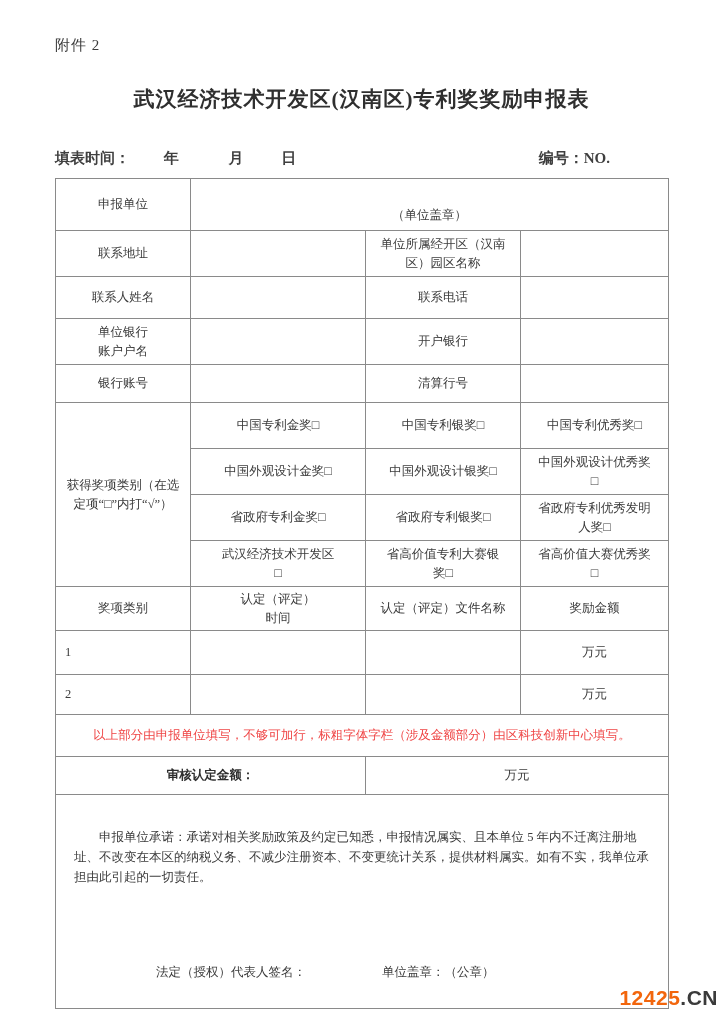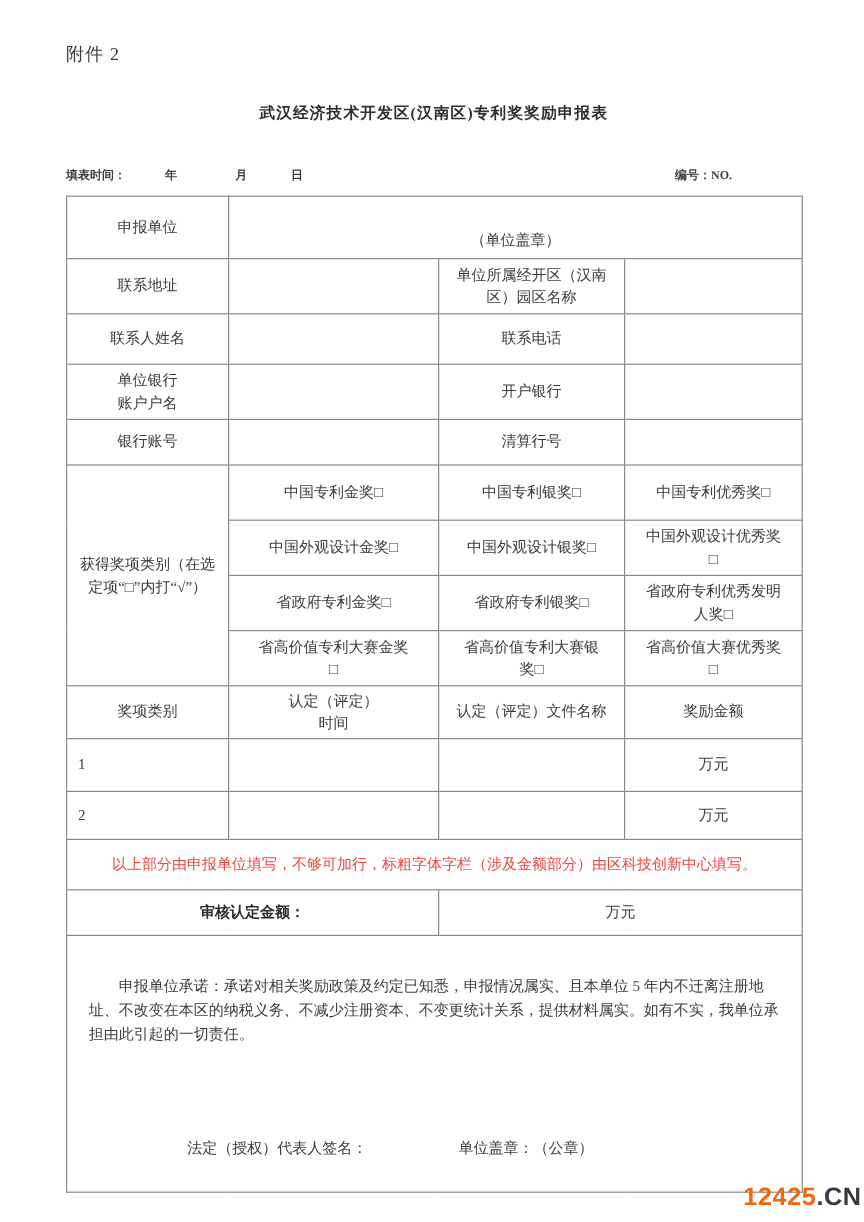--- a/index.html
+++ b/index.html
@@ -7,26 +7,26 @@
     width:720px;height:1018px;
     background:#ffffff;
     position:relative;
     font-family:"Liberation Serif","DejaVu Serif",serif;
     color:#3b3b3b;
     overflow:hidden;
   }
   .page{padding:36px 52px 0 55px;}
   .attachment{font-size:15px;letter-spacing:1px;}
   .title{
-    font-size:13px;font-weight:bold;text-align:center;
+    font-size:21px;font-weight:bold;text-align:center;
     margin:30px 0 16px 0;letter-spacing:1px;color:#2f2f2f;
   }
   .meta-row{
     width:613px;display:flex;justify-content:space-between;
-    margin-top:36px;font-size:10px;font-weight:bold;color:#3f3f3f;
+    margin-top:36px;font-size:15px;font-weight:bold;color:#3f3f3f;
   }
   .meta-left span{display:inline-block;}
   .d-year{margin-left:30px;}
   .d-month{margin-left:46px;}
   .d-day{margin-left:34px;}
   .meta-right{margin-right:58px;}
 
   table.form{
     border-collapse:collapse;table-layout:fixed;
     width:613px;margin-top:10px;
@@ -150,21 +150,21 @@
       <td>中国外观设计优秀奖
 □</td>
     </tr>
     <tr class="r-award">
       <td>省政府专利金奖□</td>
       <td>省政府专利银奖□</td>
       <td>省政府专利优秀发明
 人奖□</td>
     </tr>
     <tr class="r-award">
-      <td>省高价值专利大赛金奖
+      <td>武汉经济技术开发区
 □</td>
       <td>省高价值专利大赛银
 奖□</td>
       <td>省高价值大赛优秀奖
 □</td>
     </tr>
 
     <tr class="r-ahead">
       <td>奖项类别</td>
       <td>认定（评定）

